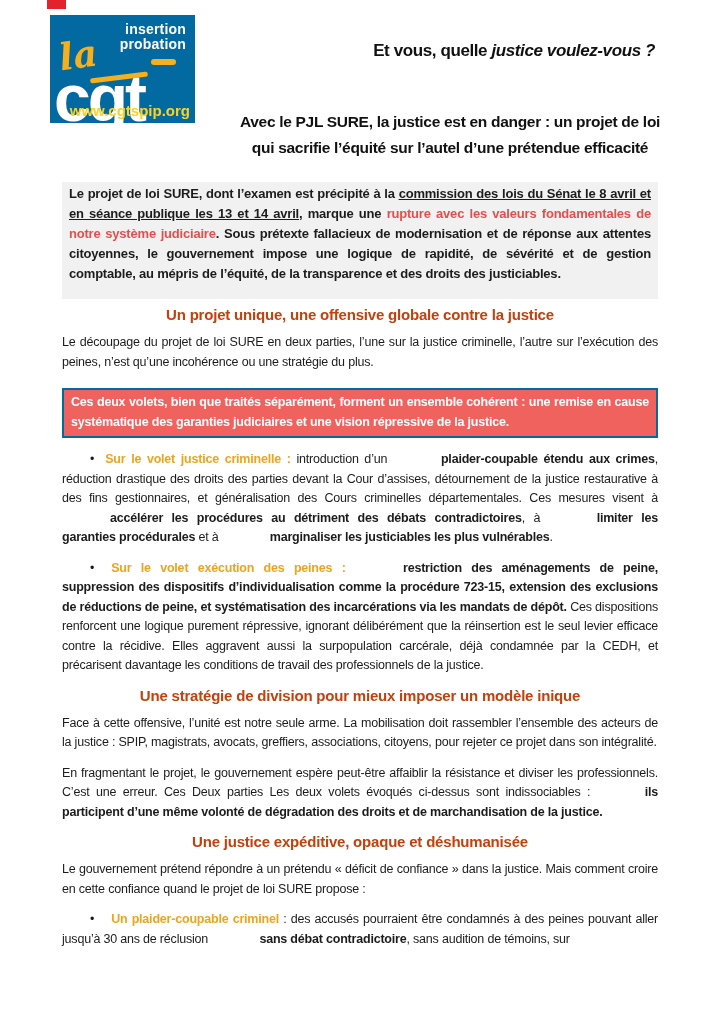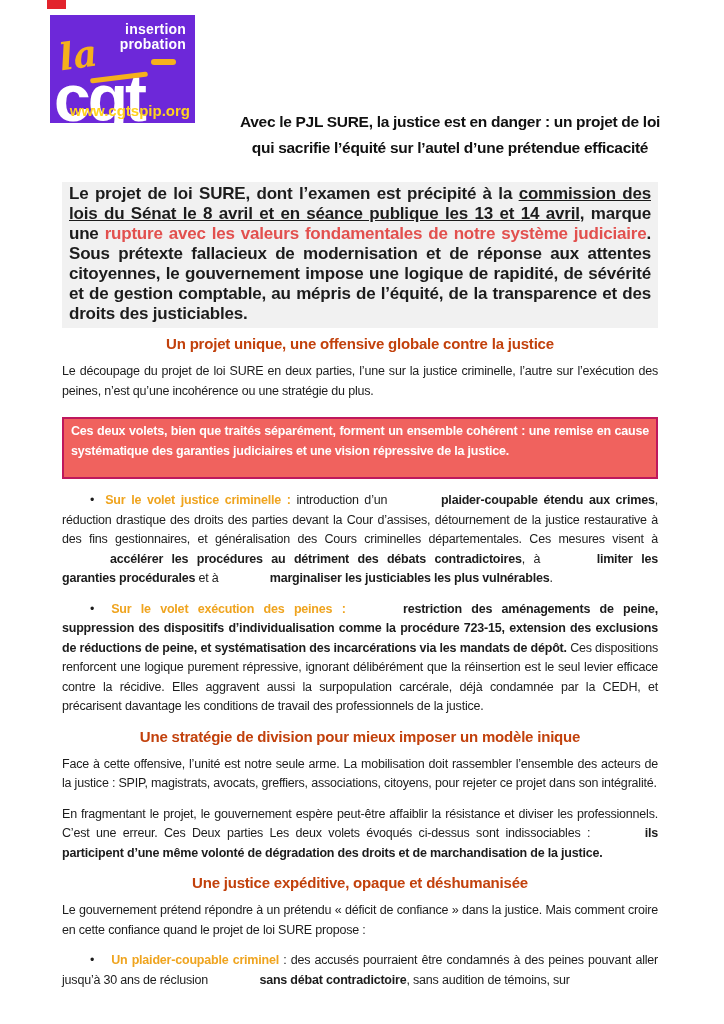--- a/index.html
+++ b/index.html
@@ -4,21 +4,21 @@
 <style>
   html,body{margin:0;padding:0;background:#ffffff;}
   .page{
     position:relative;width:724px;height:1024px;background:#ffffff;
     overflow:hidden;font-family:"Liberation Sans",sans-serif;color:#1c1c1c;
   }
   
   .top-flag{position:absolute;left:47px;top:0;width:19px;height:9px;background:#e2232c;}
 
   
-  .logo{position:absolute;left:50px;top:15px;width:145px;height:108px;background:#6d28d9;overflow:hidden;}
+  .logo{position:absolute;left:50px;top:15px;width:145px;height:108px;background:#0369a1;overflow:hidden;}
   .logo-top{position:absolute;top:7px;right:9px;text-align:right;color:#ffffff;font-weight:bold;
             font-size:14px;line-height:15px;letter-spacing:0.2px;}
   .logo-la{position:absolute;left:9px;top:18px;color:#f5b01c;
            font-family:"DejaVu Serif",serif;font-style:italic;font-weight:bold;
            font-size:37px;transform:rotate(-8deg);z-index:2;}
   .logo-swash{position:absolute;left:40px;top:60px;width:58px;height:5px;background:#f5b01c;
               border-radius:3px;transform:rotate(-7deg);z-index:2;}
   .logo-tbar{position:absolute;right:19px;top:44px;width:25px;height:6px;background:#f5b01c;
              border-radius:3px;z-index:3;}
   .logo-cgt{position:absolute;left:4px;bottom:-6px;color:#ffffff;font-weight:bold;
@@ -30,27 +30,27 @@
   .tagline{position:absolute;top:41px;right:69px;font-size:17px;font-weight:bold;
            letter-spacing:-0.4px;color:#111;white-space:nowrap;}
   .tagline .it{font-style:italic;}
   .subtitle{position:absolute;top:109px;left:150px;width:600px;text-align:center;
             font-weight:bold;font-size:15.5px;line-height:26px;letter-spacing:-0.3px;color:#111;}
 
   
   .content{position:absolute;left:62px;top:182px;width:596px;}
   .content p{margin:0 0 11px;text-align:justify;font-size:12.5px;line-height:19.5px;
              letter-spacing:-0.2px;}
-  .intro-box{background:#f1f1f1;font-weight:bold;text-align:justify;font-size:17px;
-             line-height:20px;letter-spacing:-0.2px;padding:2px 7px 4px;margin:0 0 7px;}
+  .intro-box{background:#f1f1f1;font-weight:bold;text-align:justify;font-size:13px;
+             line-height:20px;letter-spacing:-0.2px;padding:2px 7px 15px;margin:0 0 7px;}
   h2.sec{margin:0 0 10px;text-align:center;color:#c2410c;font-size:15px;font-weight:bold;
          letter-spacing:-0.2px;}
-  .alert{background:#f0625e;border:2px solid #be185d;color:#ffffff;font-weight:bold;
+  .alert{background:#f0625e;border:2px solid #0369a1;color:#ffffff;font-weight:bold;
          text-align:justify;font-size:12.5px;line-height:20px;letter-spacing:-0.2px;
-         padding:2px 7px 16px;margin:16px 0 12px;}
+         padding:2px 7px 4px;margin:16px 0 12px;}
   .b{font-weight:bold;margin-left:48px;}
   .ul{text-decoration:underline;}
   .red{color:#e2504e;}
   .gold{color:#efa41f;font-weight:bold;}
   .bullet{text-indent:28px;}
   .blt{margin-right:11px;}
   .blt.wide{margin-right:17px;}
 </style>
 </head>
 <body>
@@ -61,20 +61,21 @@
 
   <div class="logo">
     <div class="logo-top"><span>insertion</span><br><span>probation</span></div>
     <div class="logo-la">la</div>
     <div class="logo-swash"></div>
     <div class="logo-tbar"></div>
     <div class="logo-cgt">cgt</div>
     <div class="logo-url">www.cgtspip.org</div>
   </div>
 
+  <div class="tagline"><span>Et vous, quelle </span><span class="it">justice voulez-vous ?</span></div>
 
   <div class="subtitle">
     <div>Avec le PJL SURE, la justice est en danger : un projet de loi</div>
     <div>qui sacrifie l’équité sur l’autel d’une prétendue efficacité</div>
   </div>
 
   <div class="content">
 
     <div class="intro-box"><span>Le projet de loi SURE, dont l’examen est précipité à la </span><span class="ul">commission des lois du Sénat le 8 avril et en séance publique les 13 et 14 avril</span><span>, marque une </span><span class="red">rupture avec les valeurs fondamentales de notre système judiciaire</span><span>. Sous prétexte fallacieux de modernisation et de réponse aux attentes citoyennes, le gouvernement impose une logique de rapidité, de sévérité et de gestion comptable, au mépris de l’équité, de la transparence et des droits des justiciables.</span></div>
 

